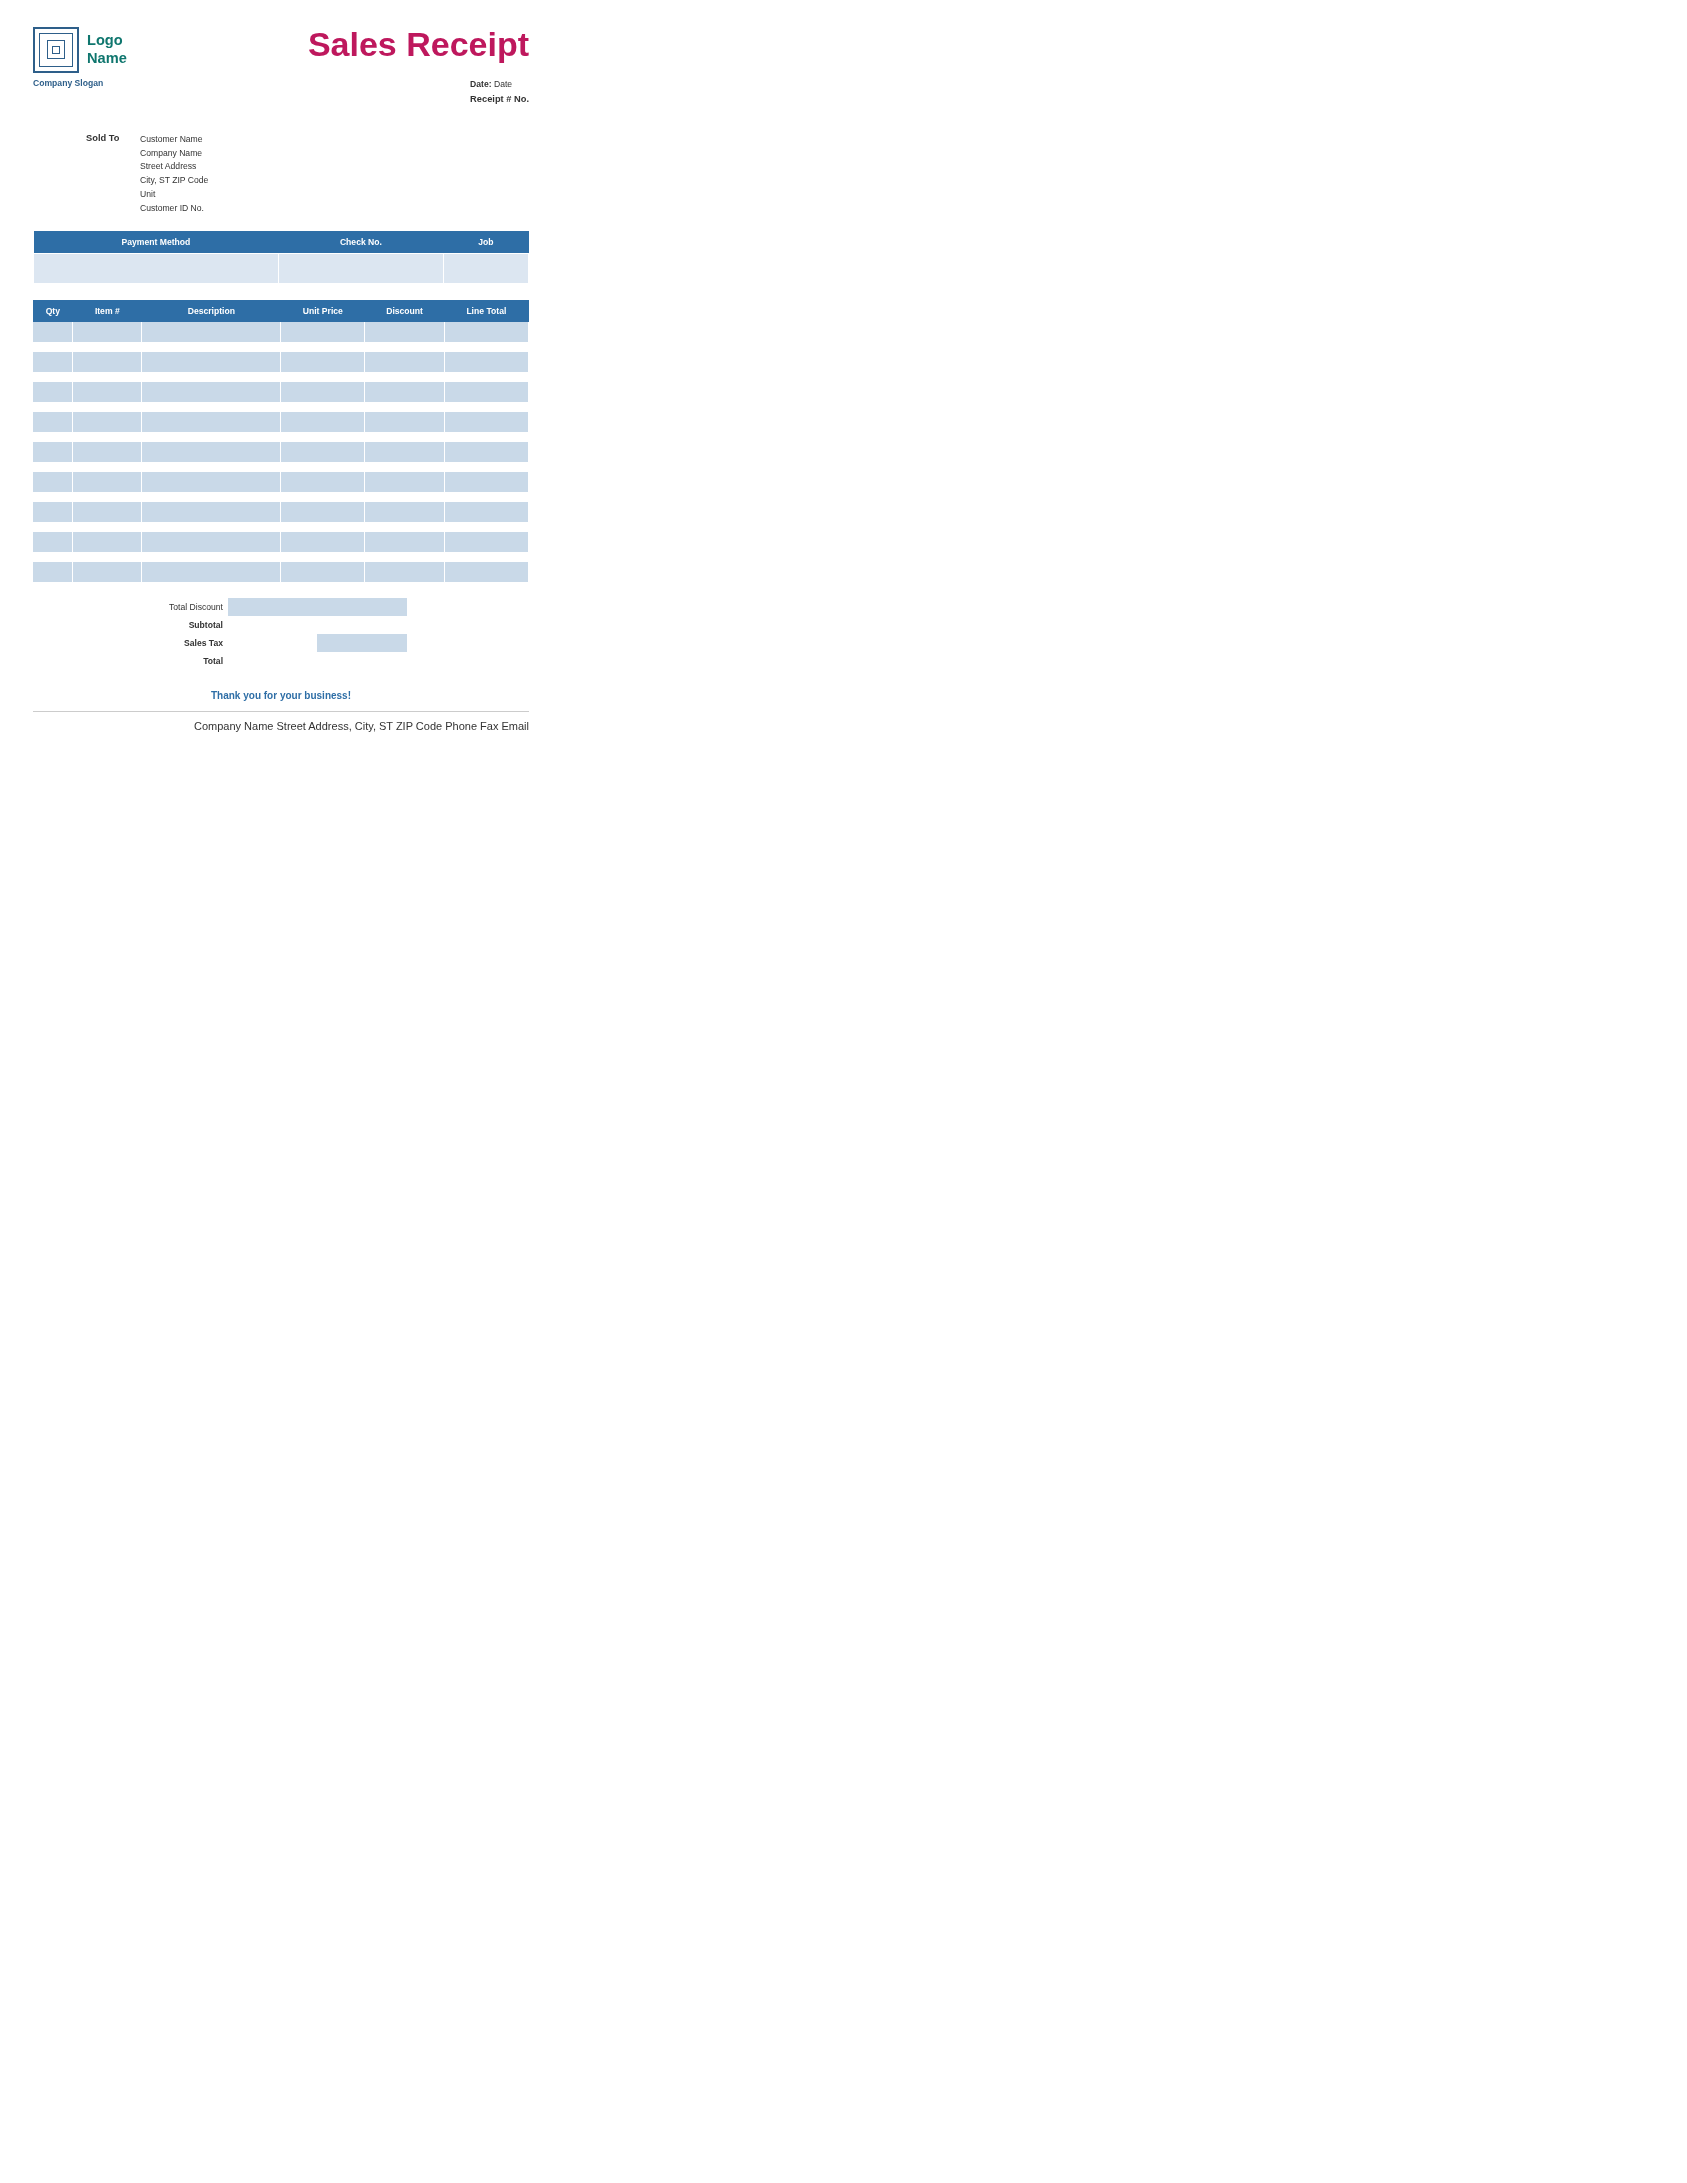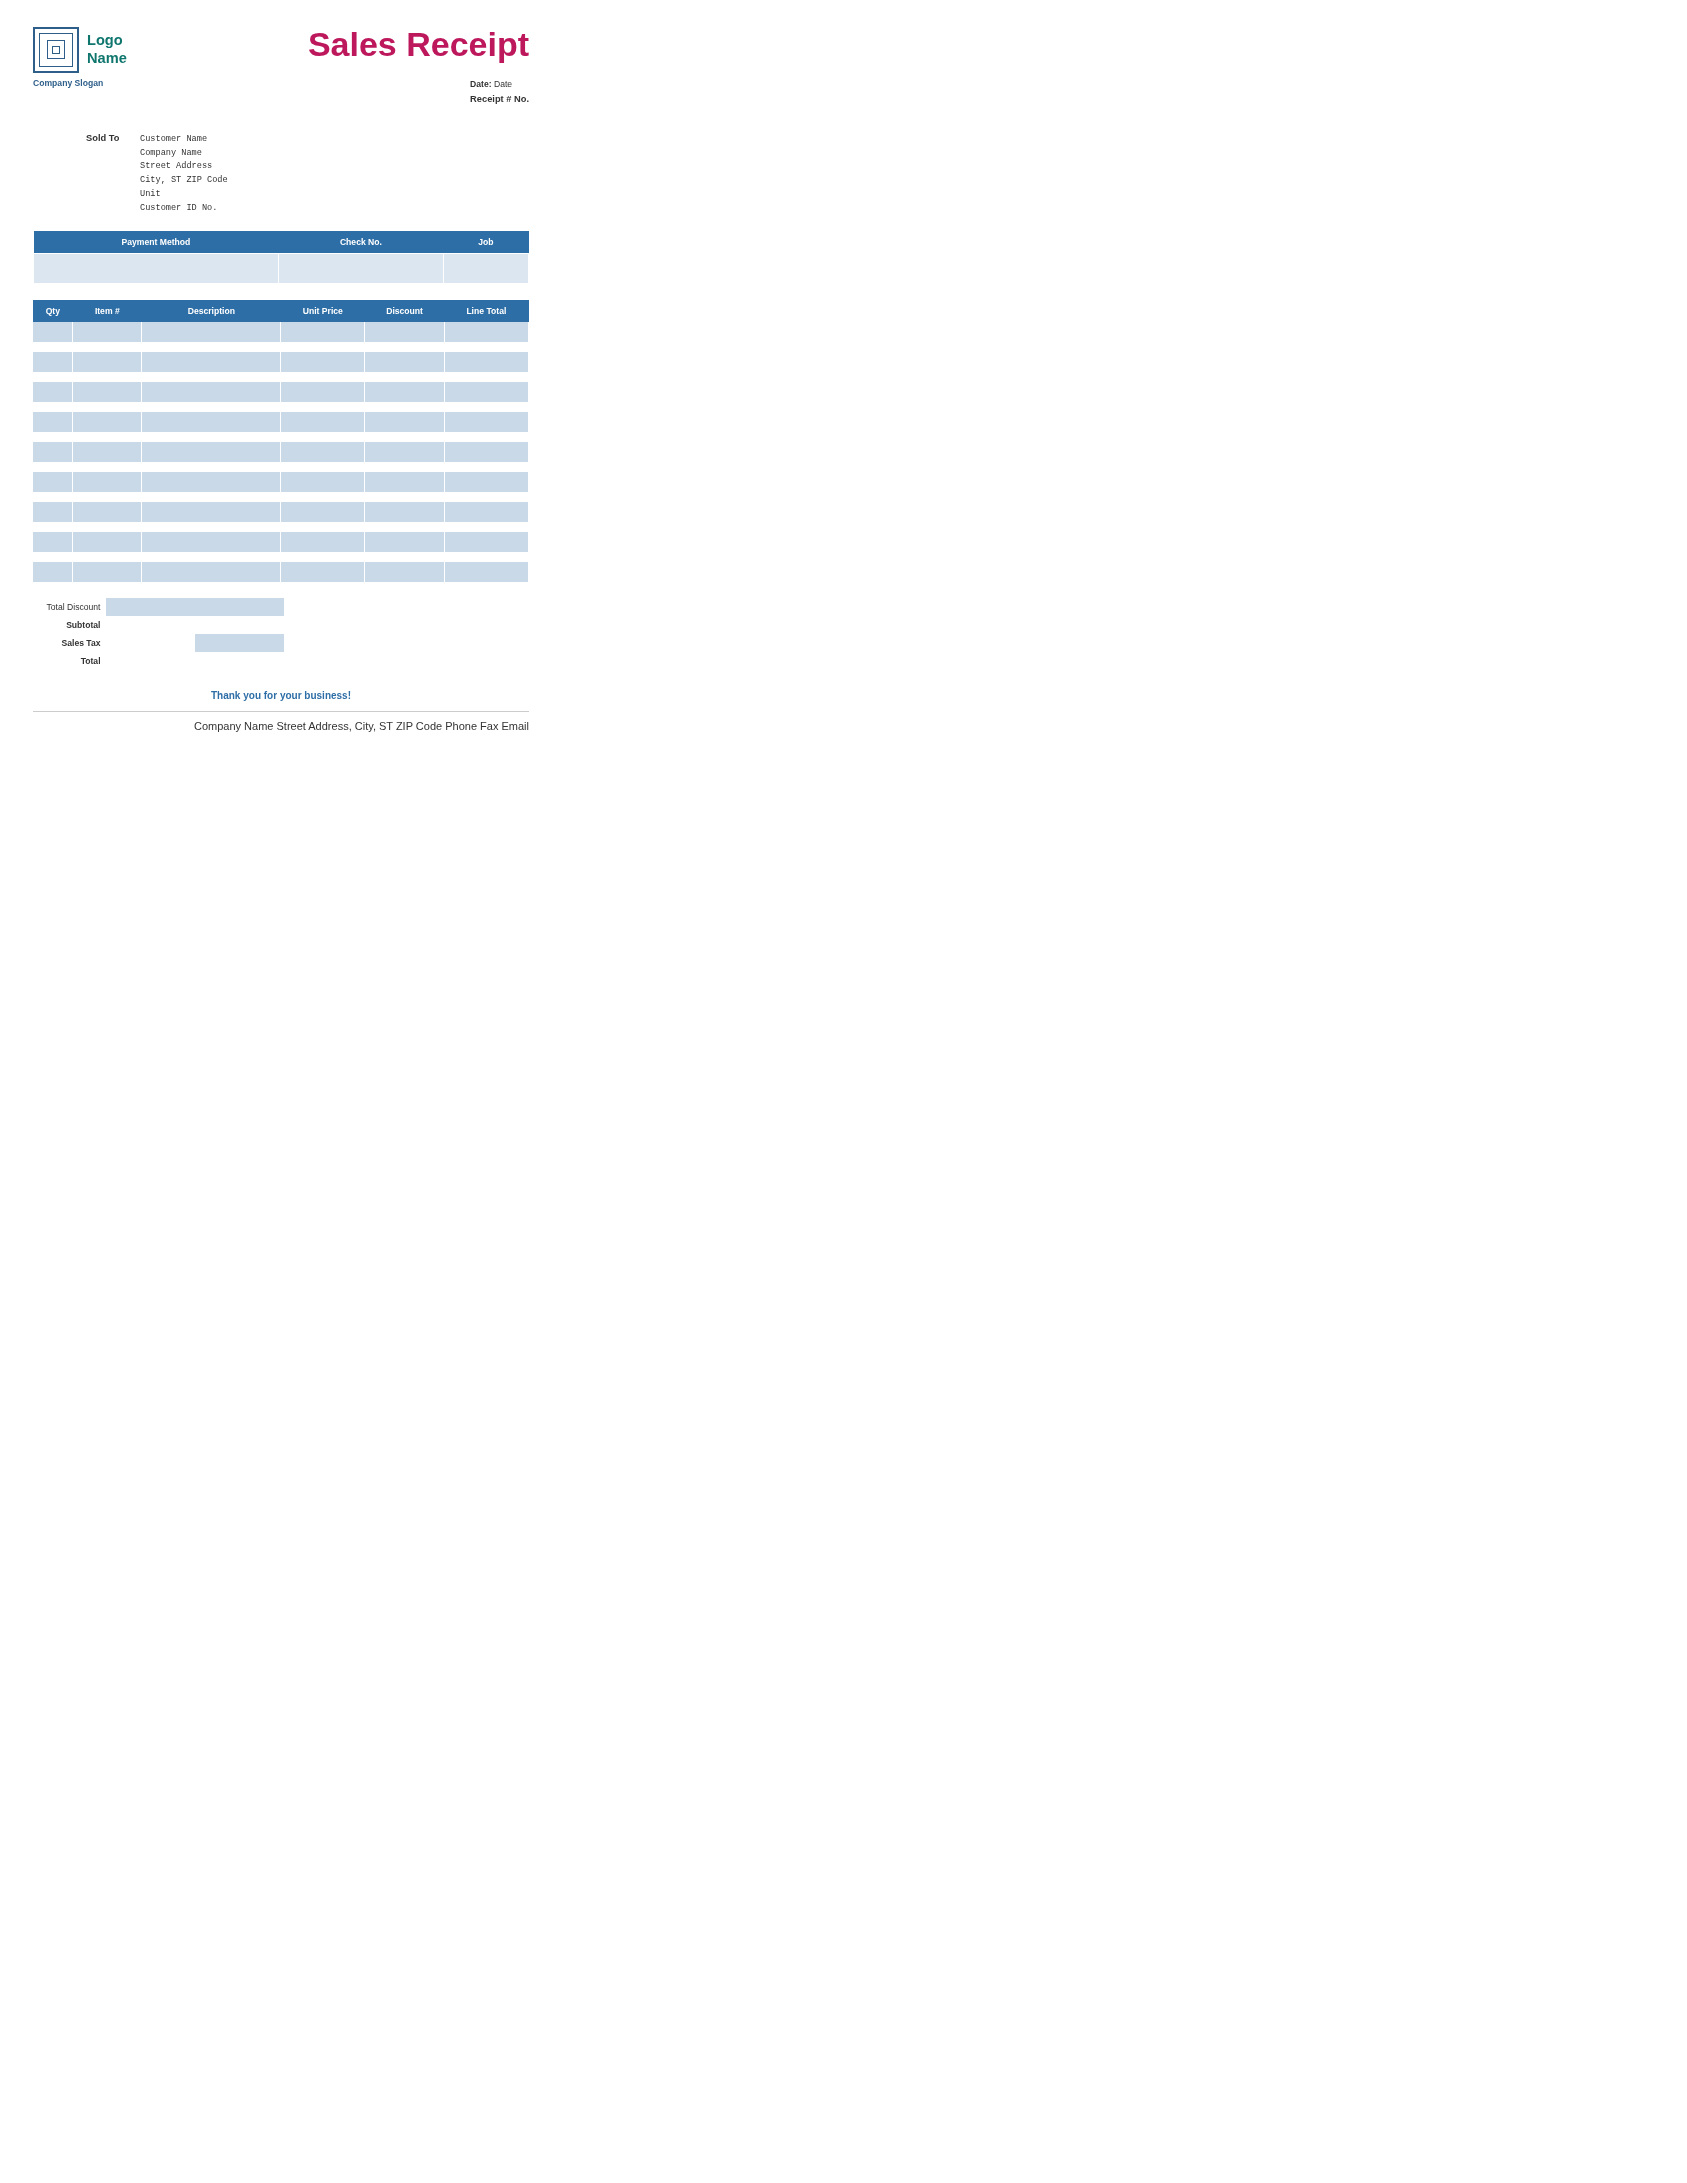--- a/index.html
+++ b/index.html
@@ -103,21 +103,20 @@
     .sold-to-label {
       font-weight: bold;
       font-size: 9.3px;
       color: #333;
       min-width: 40px;
     }
     .sold-to-info {
       font-size: 8.6px;
       color: #333;
       line-height: 1.6;
-      font-family: Liberation Mono, monospace;
     }
 
     
     .payment-table {
       width: 100%;
       border-collapse: collapse;
       margin-bottom: 16px;
     }
     .payment-table th {
       background-color: #2e6ea6;
@@ -155,21 +154,21 @@
       background-color: #c9d9e8;
       height: 20px;
     }
     .items-table tr.data-row td {
       border-right: 0.7px solid #fff;
     }
 
     
     .totals-section {
       display: flex;
-      justify-content: flex-start;
+      justify-content: center;
       margin-top: 6.6px;
       margin-bottom: 20px;
     }
     .totals-table {
       width: 251px;
       border-collapse: collapse;
     }
     .totals-table td {
       padding: 4px 5.3px;
       font-size: 8.6px;

